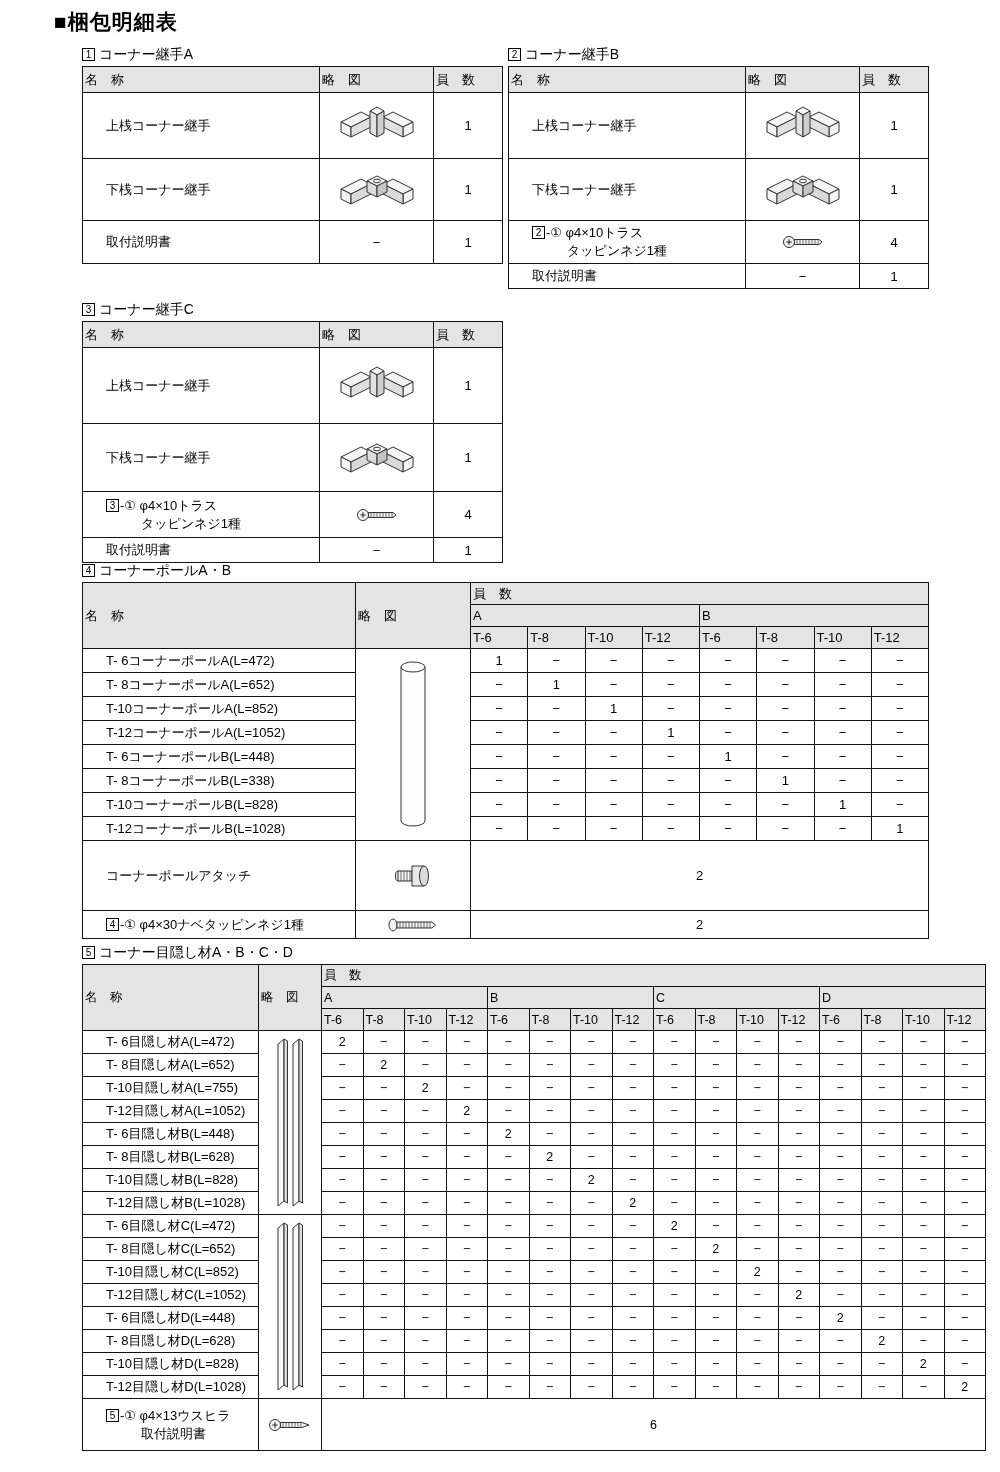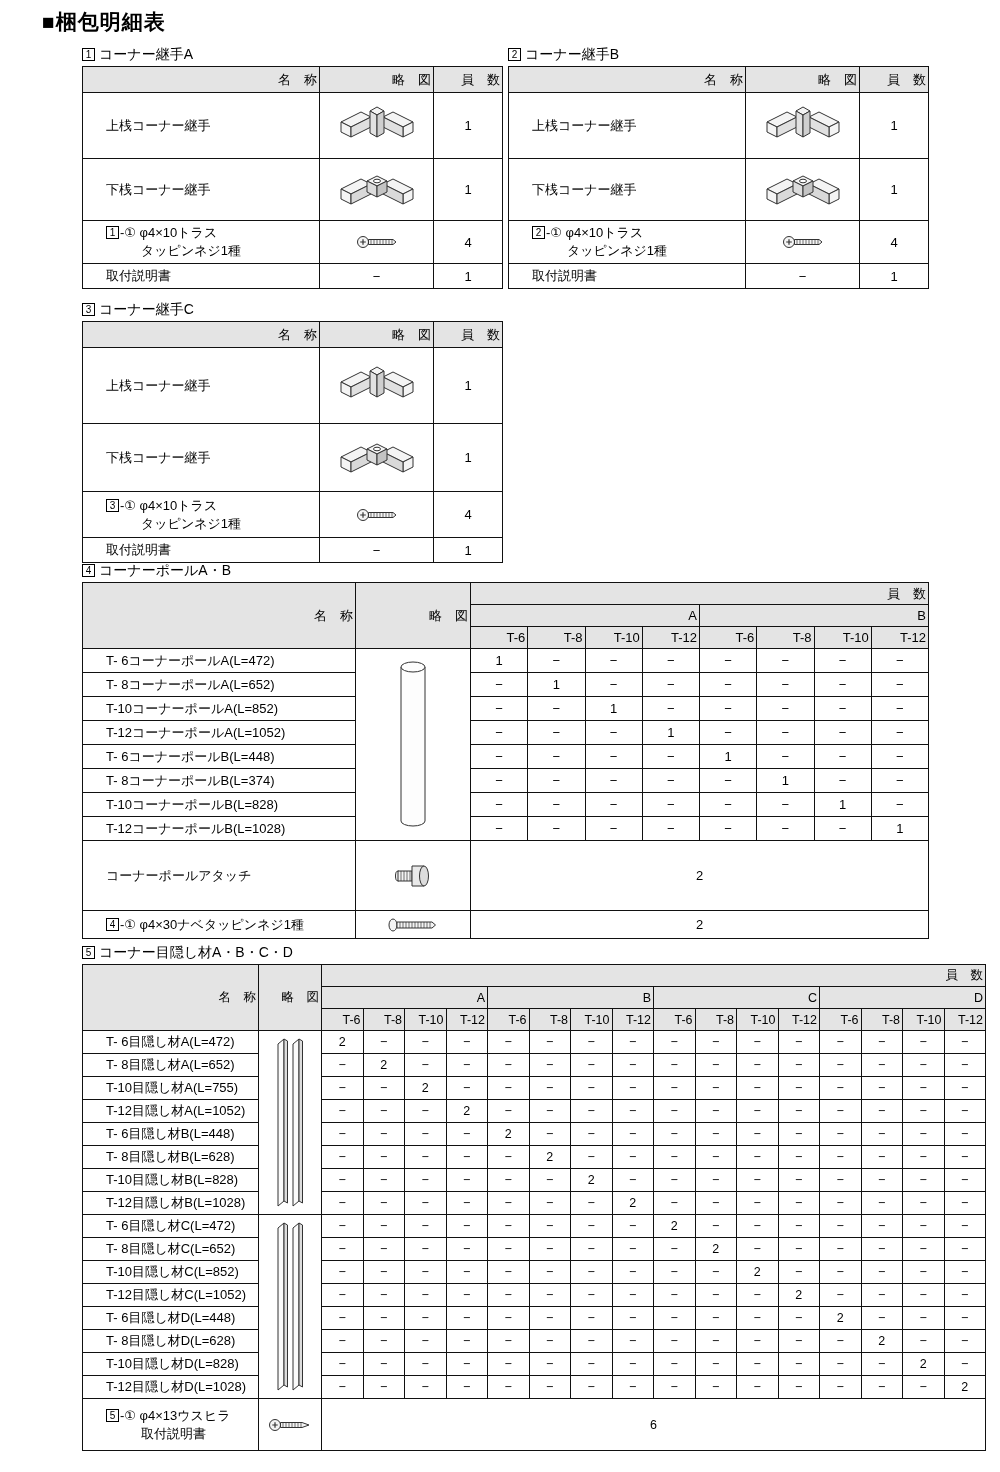--- a/index.html
+++ b/index.html
@@ -1,26 +1,26 @@
 <!DOCTYPE html>
 <html><head>
 <meta charset="utf-8">
 <style>
   *{box-sizing:border-box;margin:0;padding:0}
   html,body{background:#fff}
   body{font-family:"Liberation Sans","DejaVu Sans",sans-serif;color:#000}
   .page{position:relative;width:1000px;height:1472px;background:#fff;overflow:hidden}
-  .page-title{position:absolute;left:42px;top:8px;font-size:21px;font-weight:bold;letter-spacing:1px}
+  .page-title{position:absolute;left:54px;top:8px;font-size:21px;font-weight:bold;letter-spacing:1px}
   .section{position:absolute}
   .sec-caption{display:flex;align-items:center;gap:3px;font-size:14px;height:17px;margin-bottom:3px;white-space:nowrap}
   .numbox{display:inline-block;flex:0 0 auto;width:13px;height:13px;border:1px solid #000;
           font-size:10px;line-height:11px;text-align:center;background:#fff;margin-right:1px;vertical-align:1px}
   table.tbl{border-collapse:collapse;table-layout:fixed;width:100%;background:#fff}
   .tbl th,.tbl td{border:1px solid #111;overflow:hidden}
-  .tbl th{background:#e4e4e4;font-weight:normal;font-size:13px;text-align:right;padding:0 2px}
+  .tbl th{background:#e4e4e4;font-weight:normal;font-size:13px;text-align:left;padding:0 2px}
   .tbl td{font-size:13px;vertical-align:middle}
   .c-name{text-align:left;padding:1px 3px 1px 23px;white-space:nowrap}
   .c-sketch{text-align:center}
   .c-sketch svg{display:block;margin:0 auto}
   .c-qty{text-align:center;padding:0 1px}
   .name-line2{padding-left:35px}
   
   .sec-1{left:82px;top:46px;width:420px}
   .sec-2{left:508px;top:46px;width:420px}
   .sec-3{left:82px;top:301px;width:420px}
@@ -107,34 +107,20 @@
                   <path d="M28 14 L38 9 L48 14 L38 19 Z"></path>
                   <path d="M28 14 L28 25 L38 30 L38 19 Z" fill="#dcdcdc"></path>
                   <path d="M48 14 L48 25 L38 30 L38 19 Z" fill="#c4c4c4"></path>
                   <ellipse cx="38" cy="14" rx="3.5" ry="1.8" fill="#fff"></ellipse>
                 </g>
               </svg>
             </td>
             <td class="c-qty">1</td>
           </tr>
           <tr>
-            <td class="c-name"><span class="numbox">1</span><span>-① φ4×10トラス</span><div class="name-line2">タッピンネジ1種</div></td>
-            <td class="c-sketch">
-              <svg width="42" height="14" viewBox="0 0 42 14">
-                <g stroke="#333" fill="#f4f4f4">
-                  <circle cx="7" cy="7" r="5.5"></circle>
-                  <path d="M4.2 7 H9.8 M7 4.2 V9.8" fill="none" stroke-width="1.2"></path>
-                  <path d="M12.5 4.5 H37 L40 7 L37 9.5 H12.5 Z"></path>
-                  <path d="M15 4.5 V9.5 M18 4.5 V9.5 M21 4.5 V9.5 M24 4.5 V9.5 M27 4.5 V9.5 M30 4.5 V9.5 M33 4.5 V9.5 M36 4.5 V9.5" stroke-width="0.7" fill="none"></path>
-                </g>
-              </svg>
-            </td>
-            <td class="c-qty">4</td>
-          </tr>
-          <tr>
             <td class="c-name">取付説明書</td>
             <td class="c-sketch">−</td>
             <td class="c-qty">1</td>
           </tr>
         </tbody>
     </table>
   </div>
 
   <div class="section sec-2">
     <div class="sec-caption">
@@ -395,21 +381,21 @@
             <td class="c-qty">−</td>
             <td class="c-qty">−</td>
             <td class="c-qty">−</td>
             <td class="c-qty">−</td>
             <td class="c-qty">1</td>
             <td class="c-qty">−</td>
             <td class="c-qty">−</td>
             <td class="c-qty">−</td>
           </tr>
           <tr class="r-data">
-            <td class="c-name">T- 8コーナーポールB(L=374)</td>
+            <td class="c-name">T- 8コーナーポールB(L=338)</td>
             <td class="c-qty">−</td>
             <td class="c-qty">−</td>
             <td class="c-qty">−</td>
             <td class="c-qty">−</td>
             <td class="c-qty">−</td>
             <td class="c-qty">1</td>
             <td class="c-qty">−</td>
             <td class="c-qty">−</td>
           </tr>
           <tr class="r-data">

